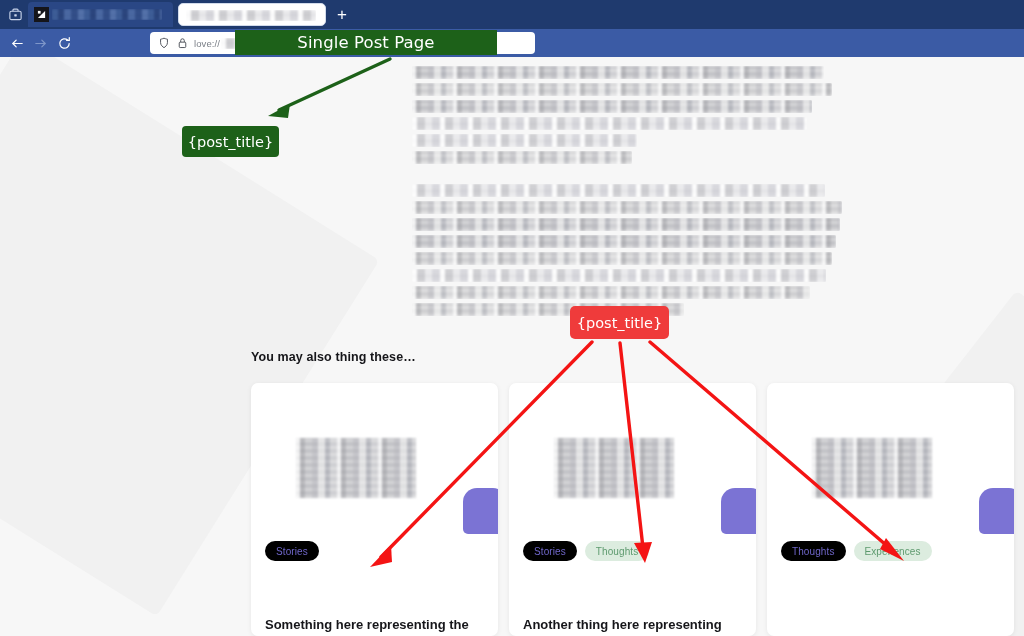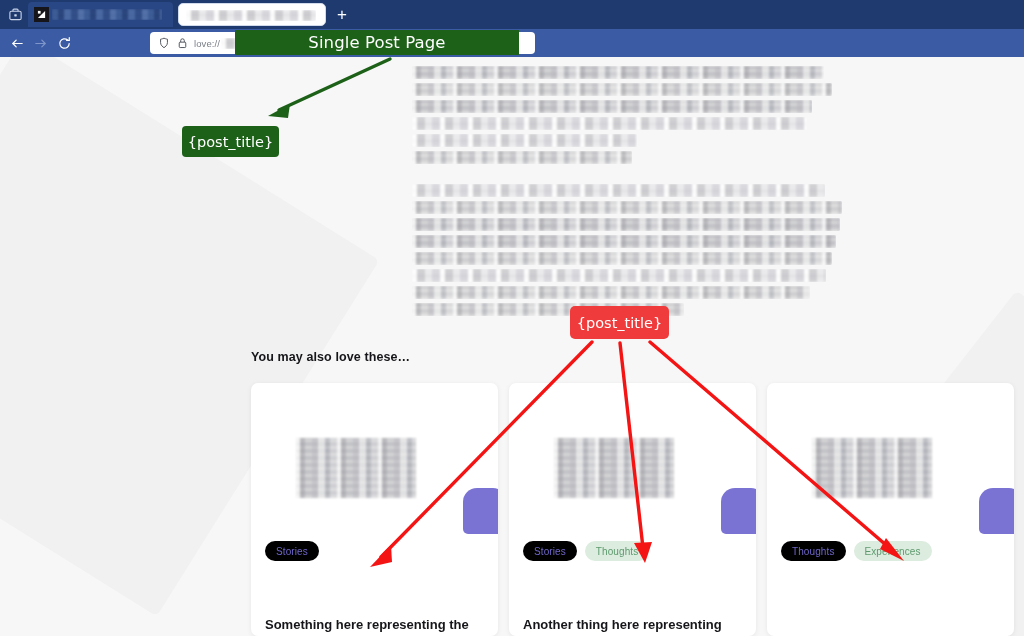--- a/index.html
+++ b/index.html
@@ -110,21 +110,21 @@
   #url-tail {
     margin-left: 4px;
     font-size: 9.5px; color: #7a7f87;
     white-space: nowrap;
   }
 
   
   #single-post-page-banner {
     position: absolute;
     left: 235px; top: 30px;
-    width: 284px; height: 25px;
+    width: 262px; height: 25px;
     background: #1d6119;
     display: flex; align-items: center; justify-content: center;
     color: #ffffff;
     font-size: 16.5px;
     font-family: "DejaVu Sans", sans-serif;
     letter-spacing: .1px;
     z-index: 60;
   }
 
   
@@ -343,21 +343,21 @@
         <div class="mosaic-light"></div>
       </div>
     <div class="redact-line" style="width:398px">
         <div class="mosaic"></div>
       </div>
     <div class="redact-line" style="width:272px">
         <div class="mosaic"></div>
       </div>
   </div>
 
-  <div id="related-heading">You may also love these…</div>
+  <div id="related-heading">You may also thing these…</div>
 
   <div id="cards-row">
 
     <div class="post-card">
       <div class="card-thumb">
           <div class="mosaic mosaic-dark"></div>
         </div>
       <div class="card-blob"></div>
       <div class="card-tags">
         <span class="tag tag-purple">Stories</span>

